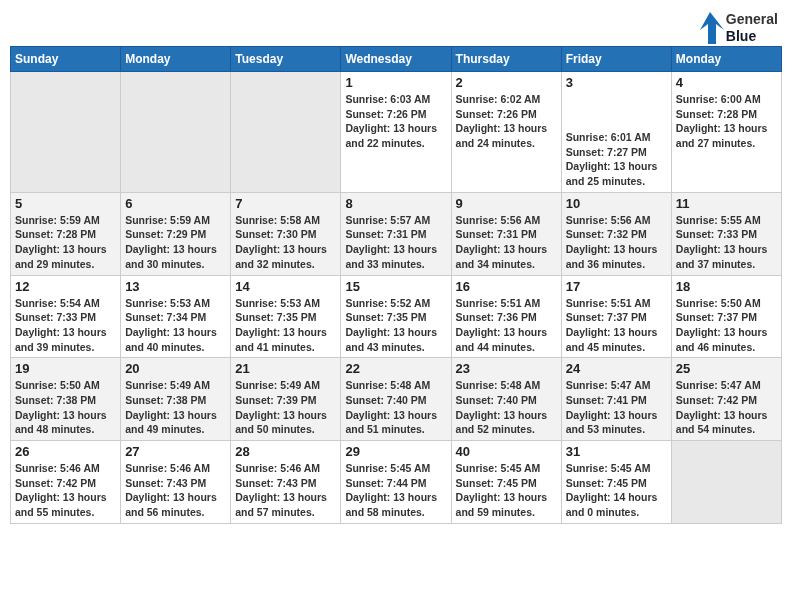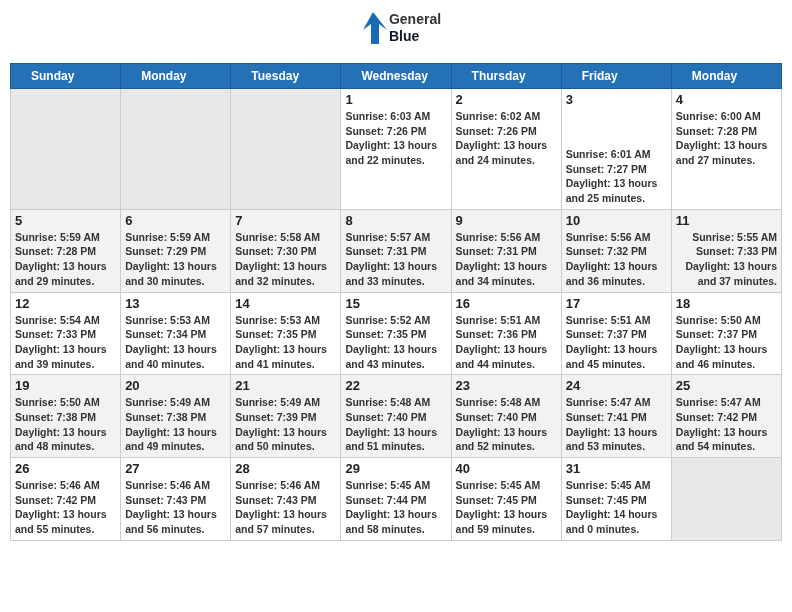--- a/index.html
+++ b/index.html
@@ -5,23 +5,23 @@
     * { box-sizing: border-box; margin: 0; padding: 0; }
     body {
       font-family: Arial, sans-serif;
       background: #fff;
       width: 792px;
       min-height: 612px;
       padding: 10px;
     }
     .header {
       display: flex;
-      justify-content: center;
+      justify-content: flex-end;
       align-items: flex-start;
-      margin-bottom: 17px;
+      margin-bottom: 0;
       padding: 0 4px;
     }
     .logo {
       display: flex;
       align-items: center;
       gap: 2px;
     }
     .title-block {
       text-align: right;
     }
@@ -35,21 +35,21 @@
       color: #333;
     }
     table {
       width: 100%;
       border-collapse: collapse;
       font-size: 11px;
     }
     thead th {
       background: #2471b5;
       color: #fff;
-      padding: 5px 20px;
+      padding: 5px 4px;
       font-size: 12px;
       font-weight: bold;
       text-align: left;
       border: 1px solid #1a5a9a;
     }
     td {
       border: 1px solid #ccc;
       vertical-align: top;
       padding: 3px 4px;
       width: calc(100% / 7);
@@ -179,21 +179,21 @@
         </td>
         <td>
           <span class="day-num">10</span>
           <div class="day-info" style="white-space: pre-line;">Sunrise: 5:56 AM
 Sunset: 7:32 PM
 Daylight: 13 hours
 and 36 minutes.</div>
         </td>
         <td>
           <span class="day-num">11</span>
-          <div class="day-info" style="white-space: pre-line; text-align: right;">Sunrise: 5:55 AM
+          <div class="day-info" style="white-space: pre-line;">Sunrise: 5:55 AM
 Sunset: 7:33 PM
 Daylight: 13 hours
 and 37 minutes.</div>
         </td>
       </tr>
       <tr>
         <td>
           <span class="day-num">12</span>
           <div class="day-info" style="white-space: pre-line;">Sunrise: 5:54 AM
 Sunset: 7:33 PM

